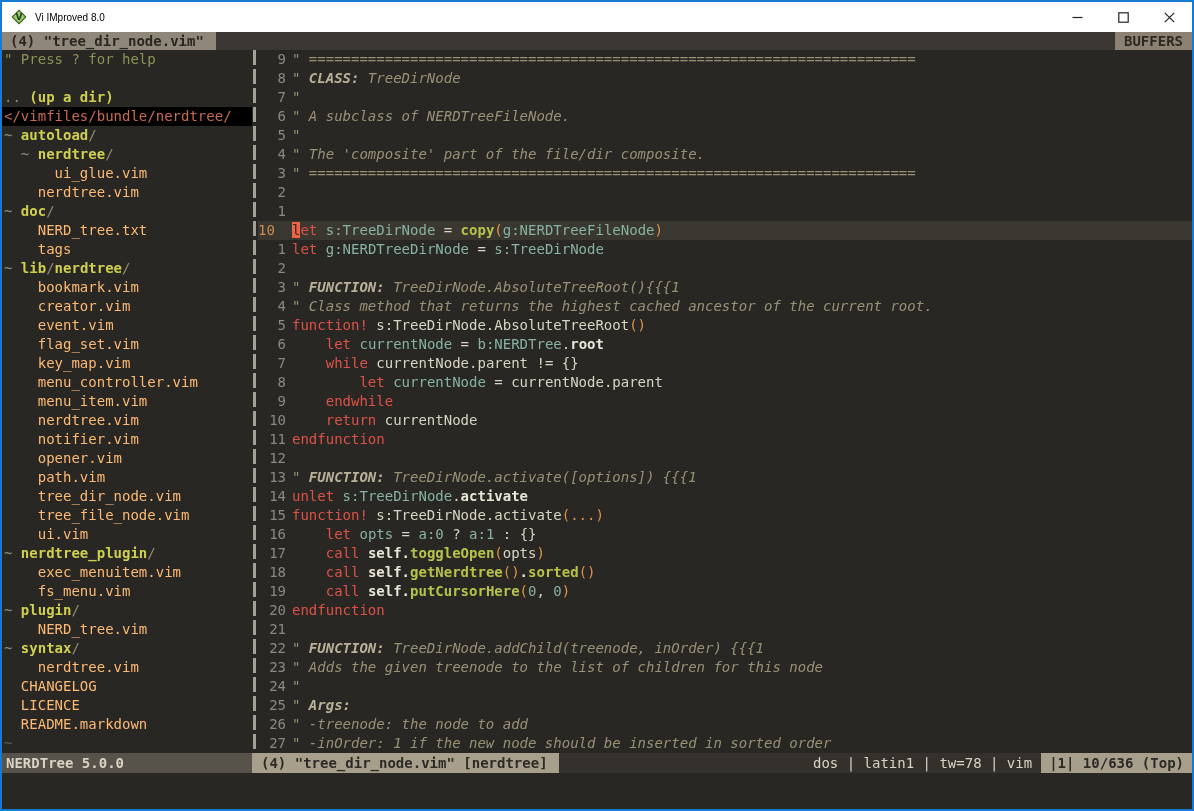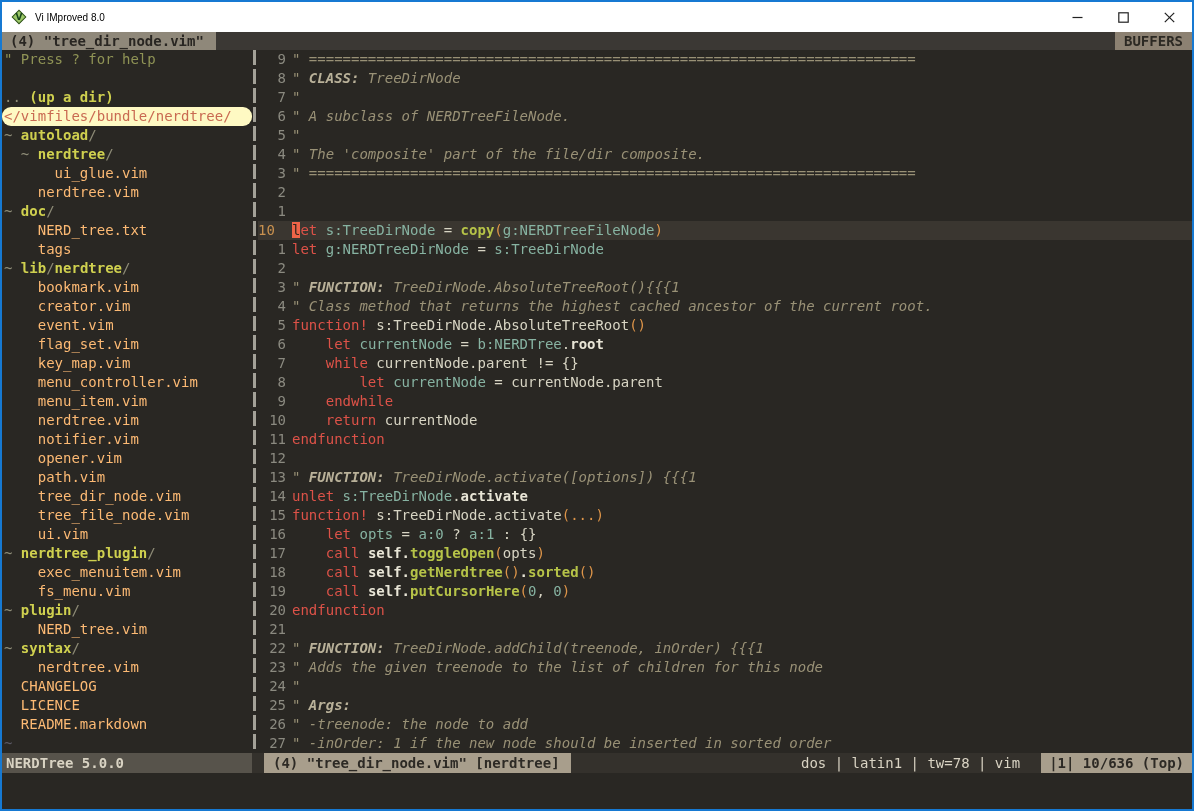--- a/index.html
+++ b/index.html
@@ -13,21 +13,21 @@
   .controls{margin-left:auto;display:flex;height:100%;}
   .ctrl{width:46px;height:100%;display:flex;align-items:center;justify-content:center;background:#fff;border:0;padding:0;cursor:default;}
   
   .tabline{flex:0 0 18px;background:#3b3834;display:flex;font-size:14px;line-height:18px;font-weight:bold;overflow:hidden;}
   .tab-active{background:#8f887a;color:#292622;padding:0 12px 0 8px;white-space:pre;}
   .tab-buffers{margin-left:auto;background:#8c8172;color:#2c2923;padding:0 9px;}
   
   .main{flex:0 0 703px;display:flex;overflow:hidden;font-size:14px;line-height:19px;}
   .nerdtree{flex:0 0 250px;overflow:hidden;}
   .nt-row{height:19px;white-space:pre;padding-left:2px;}
-  .nt-row.cursorline{background:#fef9c3;border-radius:9px;}
+  .nt-row.cursorline{background:#000000;}
   .separator{flex:0 0 6px;position:relative;}
   .separator::before{content:"";position:absolute;left:1px;top:0;bottom:0;width:3px;
     background:repeating-linear-gradient(to bottom,#a3a198 0px,#a3a198 15px,rgba(0,0,0,0) 15px,rgba(0,0,0,0) 19px);}
   .editor{flex:1;overflow:hidden;}
   .ed-row{height:19px;display:flex;white-space:pre;}
   .ed-row.cur{background:#3a3630;}
   .num{flex:0 0 28px;text-align:right;padding-right:6px;color:#8b8a80;}
   .num.curn{text-align:left;color:#c9914f;}
   .code{flex:1;white-space:pre;}
   
@@ -41,21 +41,21 @@
   .tk-bold{color:#e8e5d6;font-weight:bold;}
   .tk-cursor{background:#ef6448;color:#33261c;}
   
   .tk-nt-help{color:#8f9355;}
   .tk-nt-punct{color:#8e8c77;}
   .tk-nt-dir{color:#cfd04f;font-weight:bold;}
   .tk-nt-file{color:#fdba74;}
   .tk-nt-root{color:#c96a52;}
   .tk-nt-tilde{color:#5a5864;}
   
-  .statusline{flex:0 0 20px;display:flex;font-size:14px;line-height:20px;background:#34312c;overflow:hidden;gap:12px;}
+  .statusline{flex:0 0 20px;display:flex;font-size:14px;line-height:20px;background:#34312c;overflow:hidden;}
   .sl-left{flex:0 0 250px;box-sizing:border-box;background:#57534b;color:#d9d3c3;font-weight:bold;padding-left:4px;white-space:pre;}
   .sl-active{background:#a89e8c;color:#2d2a25;font-weight:bold;padding:0 11px 0 9px;white-space:pre;}
   .sl-right{margin-left:auto;color:#d9d3c3;padding-right:9px;white-space:pre;}
   .sl-pos{background:#a89e8c;color:#2d2a25;font-weight:bold;padding:0 8px;white-space:pre;}
   
   .cmdline{flex:1;background:#292723;}
 </style>
 </head>
 <body>
 

